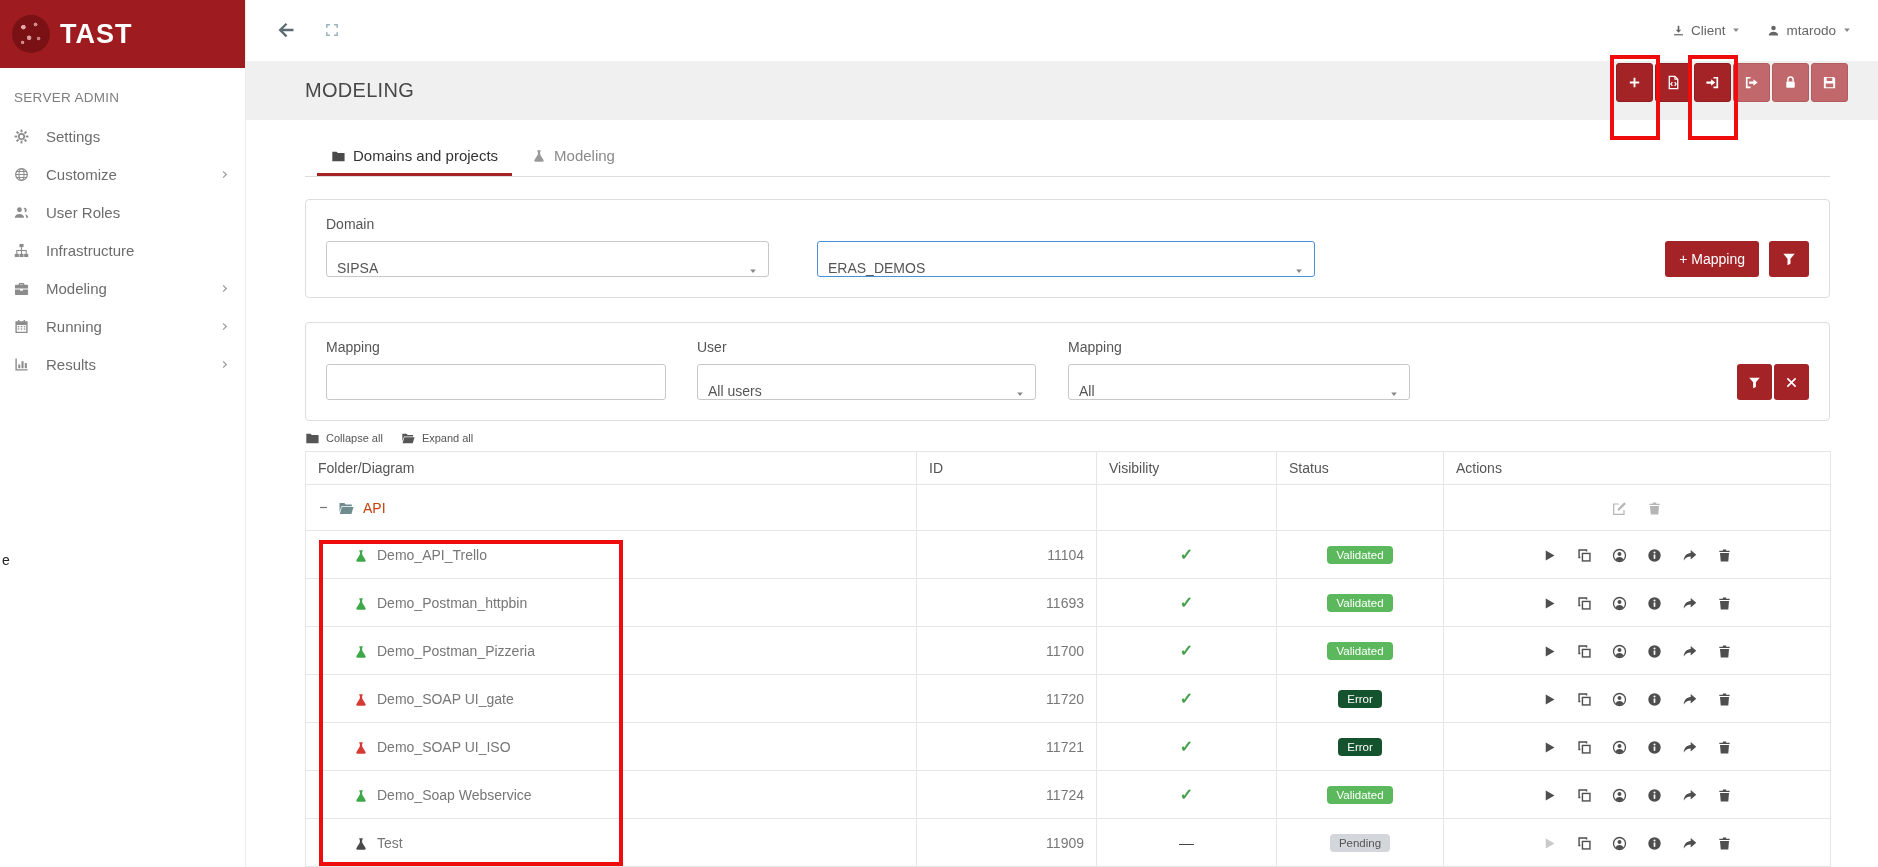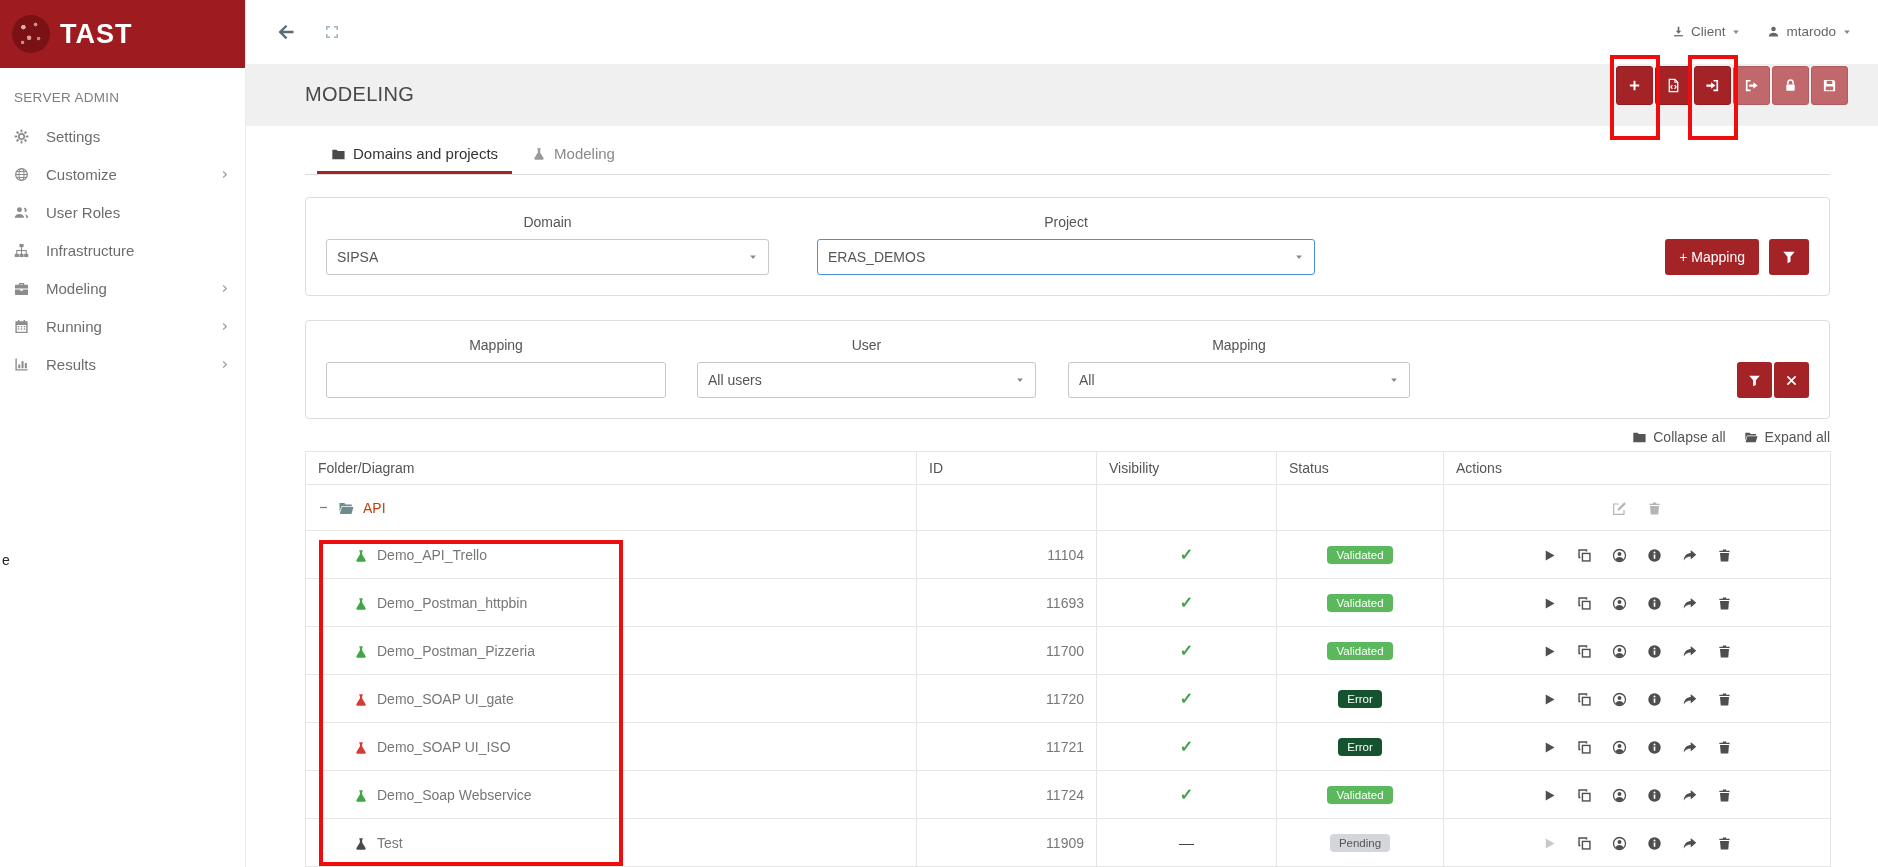--- a/index.html
+++ b/index.html
@@ -48,53 +48,53 @@
   .menu-item .caret svg { width:10px; height:10px; color:#888; }
 
   .title-band { height:66px; background:#f0f0f0; display:flex; align-items:center; padding-left:59px; position:relative; }
   .page-title { font-size:20px; color:#484848; letter-spacing:.3px; }
   .toolbar { position:absolute; right:30px; top:2px; display:flex; gap:2px; }
   .tb-btn { width:37px; height:39px; background:#a32327; border:1px solid #8f1d21; color:#fff;
     border-radius:3px; display:flex; align-items:center; justify-content:center; cursor:pointer; padding:0; }
   .tb-btn svg { width:15px; height:15px; }
   .tb-btn.muted { background:#c0686b; border-color:#b35c5f; }
 
-  .content { flex:1; background:#fff; padding:0 48px 0 59px; }
+  .content { flex:1; background:#fff; padding:8px 48px 0 59px; }
 
   
   .tabs { display:flex; gap:6px; border-bottom:1px solid #ddd; margin-top:7px; padding-left:12px; }
   .tab { display:flex; align-items:center; gap:8px; padding:12px 14px; font-size:15px; color:#8a8a8a; cursor:pointer; }
   .tab svg { width:14px; height:14px; }
   .tab.active { color:#333; border-bottom:3px solid #a32327; padding-bottom:9px; }
   .tab.active svg { color:#4a4a4a; }
   .tab:not(.active) svg { color:#9a9a9a; }
 
   
   .panel { border:1px solid #ddd; border-radius:4px; padding:16px 20px 20px; display:flex; align-items:flex-end; background:#fff; }
   .panel1 { margin-top:22px; }
   .panel2 { margin-top:24px; }
   .field { display:flex; flex-direction:column; }
-  .field > label { font-size:14px; color:#555; margin-bottom:9px;text-align:center; }
-  .select { height:36px; border:1px solid #c8c8c8; border-radius:3px; display:flex; align-items:center;
+  .field > label { font-size:14px; color:#555; margin-bottom:9px; }
+  .select { height:36px; border:1px solid #c8c8c8; border-radius:3px; display:flex; align-items:flex-end;
     justify-content:space-between; padding:0 10px; font-size:14px; color:#555; background:#fff; cursor:pointer; }
   .select .caret { color:#888; display:flex; } .select .caret svg { width:10px; height:10px; }
   .select.focused { border:1px solid #4a90d9; }
   .text-input { height:36px; border:1px solid #c8c8c8; border-radius:3px; padding:0 10px; font-size:14px; color:#555; width:340px; }
   .w-domain { width:443px; } .w-project { width:498px; margin-left:48px; }
   .w-user { width:339px; margin-left:31px; } .w-mapping { width:342px; margin-left:32px; }
   .spacer { flex:1; }
   .btn { background:#a32327; color:#fff; border:none; border-radius:3px; height:36px; font-size:14px;
     display:flex; align-items:center; justify-content:center; cursor:pointer; }
   .btn-folder { padding:0 14px; margin-right:10px; }
   .btn-sq { width:40px; } .btn-sq svg { width:14px; height:14px; }
   .btn-sq2 { width:35px; } .btn-sq2 svg { width:13px; height:13px; }
   .btn-gap { margin-left:2px; }
 
   
-  .tree-controls { display:flex; gap:18px; margin-top:10px; font-size:14px; color:#555;justify-content:flex-end; }
+  .tree-controls { display:flex; gap:18px; margin-top:10px; font-size:11px; color:#555; }
   .tree-link { display:flex; align-items:center; gap:7px; cursor:pointer; }
   .tree-link svg { width:14px; height:14px; color:#555; }
 
   
   table.grid { margin-top:6px; width:1525px; border-collapse:collapse; table-layout:fixed; font-size:14px; }
   .grid th, .grid td { border:1px solid #e6e6e6; }
   .grid th { font-weight:normal; color:#555; text-align:left; padding:8px 12px; background:#fff; }
   .grid td { padding:0 12px; height:48px; color:#777; background:#fff; }
   .folder-row td { height:46px; color:#c2410c; }
   .cell-folder { display:flex; align-items:center; gap:9px; }
@@ -469,21 +469,20 @@
           <div class="select">
             <span>SIPSA</span>
             <span class="caret">
                 <svg>
                   <use href="#i-caret-down"></use>
                 </svg>
               </span>
           </div>
         </div>
         <div class="field w-project">
-          <label>Project</label>
           <div class="select focused">
             <span>ERAS_DEMOS</span>
             <span class="caret">
                 <svg>
                   <use href="#i-caret-down"></use>
                 </svg>
               </span>
           </div>
         </div>
         <div class="spacer"></div>

